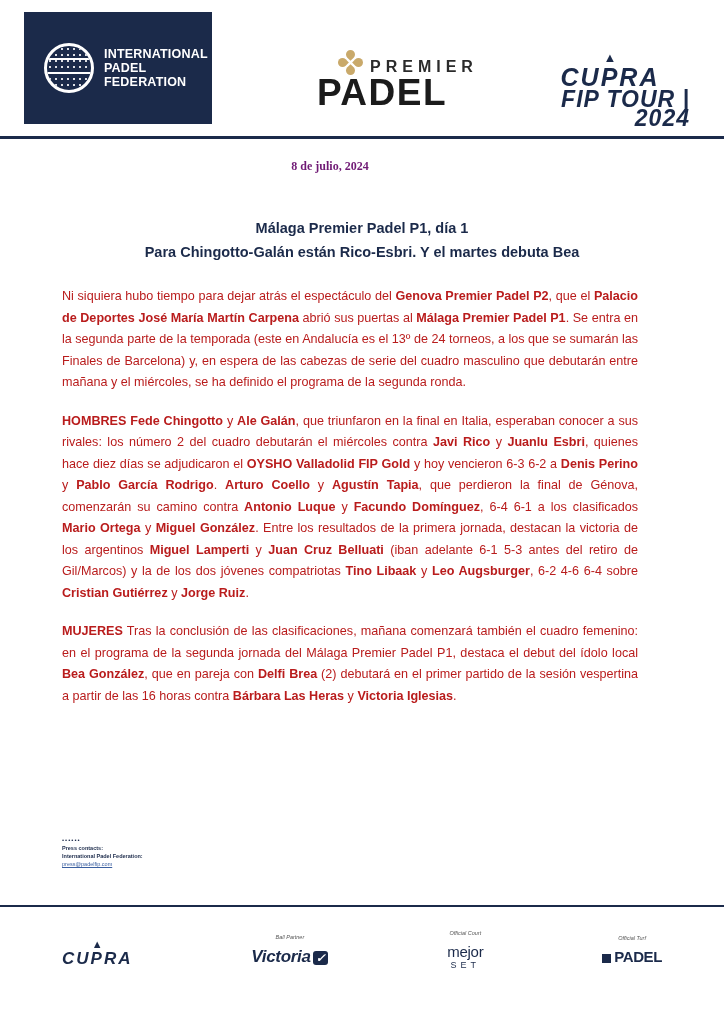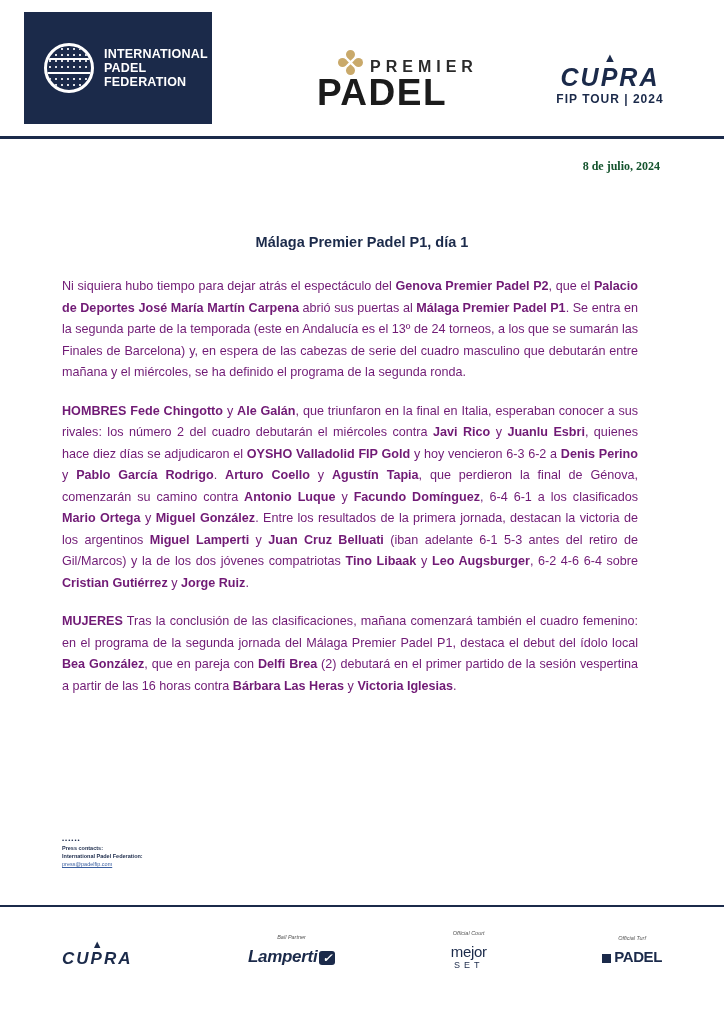--- a/index.html
+++ b/index.html
@@ -146,67 +146,69 @@
     line-height: 12px;
   }
   .cupra-word {
     font-size: 25px;
     font-weight: bold;
     letter-spacing: 2px;
     font-style: italic;
     line-height: 26px;
   }
   .fip-tour {
-    font-size: 12px;
-    font-weight: bold;
+    font-size: 23px;
+    font-weight: bold;
+    font-style: italic;
     letter-spacing: 1px;
     line-height: 19px;
+    text-align: right;
   }
 
   .header-rule {
     position: absolute;
     left: 0;
     top: 136px;
     width: 100%;
     height: 3px;
     background: #1b2a4a;
   }
 
   
   .content {
     position: absolute;
     left: 0;
     top: 139px;
     width: 724px;
   }
   .date-line {
-    text-align: right;
+    text-align: center;
     padding-right: 64px;
     padding-top: 20px;
     font-family: "Liberation Serif", serif;
     font-weight: bold;
     font-size: 12px;
-    color: #14532d;
+    color: #701a75;
   }
 
   .title-block {
     text-align: center;
-    margin-top: 56px;
+    margin-top: 42px;
     color: #1b2a4a;
     font-weight: bold;
     font-size: 14.5px;
     line-height: 24px;
   }
 
   .article {
     margin: 22px 86px 0 62px;
     font-size: 12.6px;
     line-height: 21.5px;
     text-align: justify;
-    color: #701a75;
+    color: #b91c1c;
   }
   .article p {
     margin: 0 0 17px 0;
   }
   .article b { font-weight: bold; }
 
   
   .press {
     position: absolute;
     left: 62px;
@@ -322,20 +324,21 @@
       <div class="fip-tour">FIP TOUR | 2024</div>
     </div>
   </div>
   <div class="header-rule"></div>
 
   <div class="content">
     <div class="date-line">8 de julio, 2024</div>
 
     <div class="title-block">
       <div>Málaga Premier Padel P1, día 1</div>
+      <div>Para Chingotto-Galán están Rico-Esbri. Y el martes debuta Bea</div>
     </div>
 
     <div class="article" id="article">
         <p><span>Ni siquiera hubo tiempo para dejar atrás el espectáculo del </span><b>Genova Premier Padel P2</b><span>, que el </span><b>Palacio de Deportes José María Martín Carpena</b><span> abrió sus puertas al </span><b>Málaga Premier Padel P1</b><span>. Se entra en la segunda parte de la temporada (este en Andalucía es el 13º de 24 torneos, a los que se sumarán las Finales de Barcelona) y, en espera de las cabezas de serie del cuadro masculino que debutarán entre mañana y el miércoles, se ha definido el programa de la segunda ronda.</span></p>
         <p><b>HOMBRES</b><span> </span><b>Fede Chingotto</b><span> y </span><b>Ale Galán</b><span>, que triunfaron en la final en Italia, esperaban conocer a sus rivales: los número 2 del cuadro debutarán el miércoles contra </span><b>Javi Rico</b><span> y </span><b>Juanlu Esbri</b><span>, quienes hace diez días se adjudicaron el </span><b>OYSHO Valladolid FIP Gold</b><span> y hoy vencieron 6-3 6-2 a </span><b>Denis Perino</b><span> y </span><b>Pablo García Rodrigo</b><span>. </span><b>Arturo Coello</b><span> y </span><b>Agustín Tapia</b><span>, que perdieron la final de Génova, comenzarán su camino contra </span><b>Antonio Luque</b><span> y </span><b>Facundo Domínguez</b><span>, 6-4 6-1 a los clasificados </span><b>Mario Ortega</b><span> y </span><b>Miguel González</b><span>. Entre los resultados de la primera jornada, destacan la victoria de los argentinos </span><b>Miguel Lamperti</b><span> y </span><b>Juan Cruz Belluati</b><span> (iban adelante 6-1 5-3 antes del retiro de Gil/Marcos) y la de los dos jóvenes compatriotas </span><b>Tino Libaak</b><span> y </span><b>Leo Augsburger</b><span>, 6-2 4-6 6-4 sobre </span><b>Cristian Gutiérrez</b><span> y </span><b>Jorge Ruiz</b><span>.</span></p>
         <p><b>MUJERES</b><span> Tras la conclusión de las clasificaciones, mañana comenzará también el cuadro femenino: en el programa de la segunda jornada del Málaga Premier Padel P1, destaca el debut del ídolo local </span><b>Bea González</b><span>, que en pareja con </span><b>Delfi Brea</b><span> (2) debutará en el primer partido de la sesión vespertina a partir de las 16 horas contra </span><b>Bárbara Las Heras</b><span> y </span><b>Victoria Iglesias</b><span>.</span></p>
       </div>
   </div>
 
   <div class="press">
@@ -351,21 +354,21 @@
 
     <div class="f-item">
       <div class="f-label"></div>
       <div class="f-cupra-mark">▲</div>
       <div class="f-cupra-word">CUPRA</div>
     </div>
 
     <div class="f-item">
       <div class="f-label">Ball Partner</div>
       <div class="f-bullpadel">
-        <span>Lamperti</span><span class="tick">✓</span>
+        <span>Victoria</span><span class="tick">✓</span>
       </div>
     </div>
 
     <div class="f-item">
       <div class="f-label">Official Court</div>
       <div class="f-mejorset-top">mejor</div>
       <div class="f-mejorset-bot">SET</div>
     </div>
 
     <div class="f-item">

